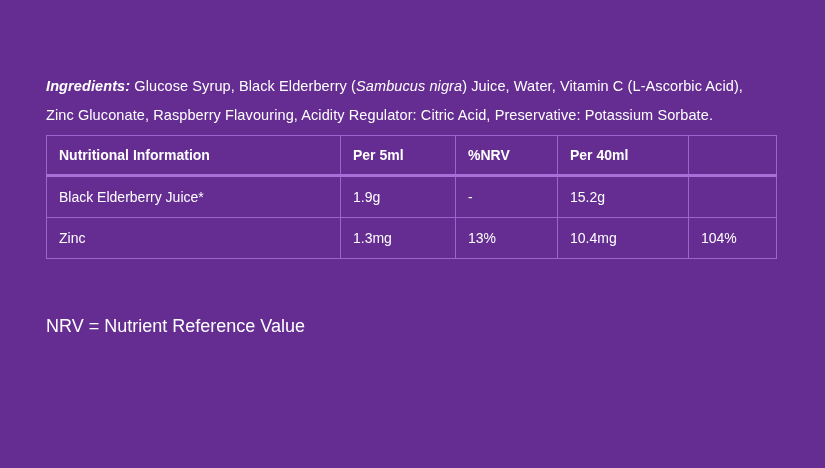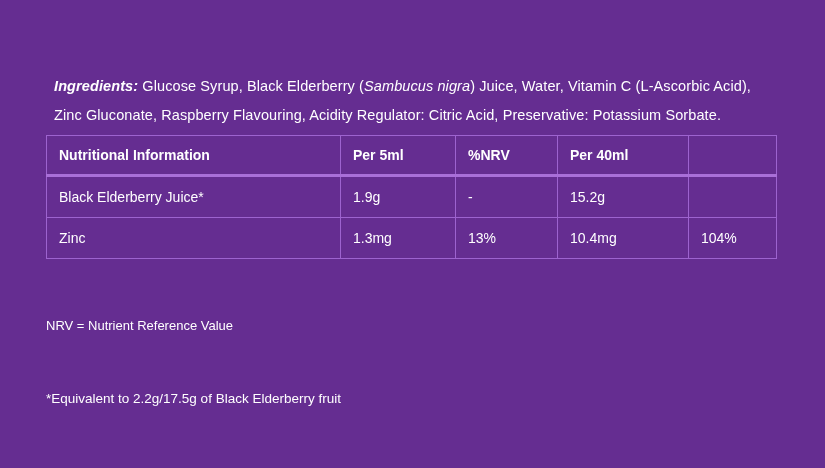--- a/index.html
+++ b/index.html
@@ -26,21 +26,20 @@
   
   .ingredients {
     position: absolute;
     left: 46px;
     top: 57px;
     width: 720px;
     font-size: 14.5px;
     line-height: 29px;
     color: #ffffff;
     letter-spacing: 0.1px;
-    margin-left: 8px;
   }
   .ingredients .lbl {
     font-weight: bold;
     font-style: italic;
   }
   .ingredients .sci {
     font-style: italic;
   }
 
   
@@ -76,21 +75,21 @@
   .col-nrv   { width: 102px; }
   .col-per40 { width: 131px; }
   .col-last  { width: 88px; }
 
   
   .notes {
     position: absolute;
     left: 46px;
     top: 314px;
     width: 600px;
-    font-size: 13px;
+    font-size: 18px;
     line-height: 24px;
     color: #ffffff;
   }
   .notes .note-line { display: block; }
   .equiv {
     position: absolute;
     left: 46px;
     top: 389px;
     font-size: 13.5px;
     line-height: 20px;
@@ -136,15 +135,14 @@
         <td>10.4mg</td>
         <td>104%</td>
       </tr>
     </tbody>
   </table>
 
   <div class="notes">
     <span class="note-line">NRV = Nutrient Reference Value</span>
   </div>
 
-  <div class="equiv">*Equivalent to 2.2g/17.5g of Black Elderberry fruit</div>
 
 </div>
 
 </body></html>

